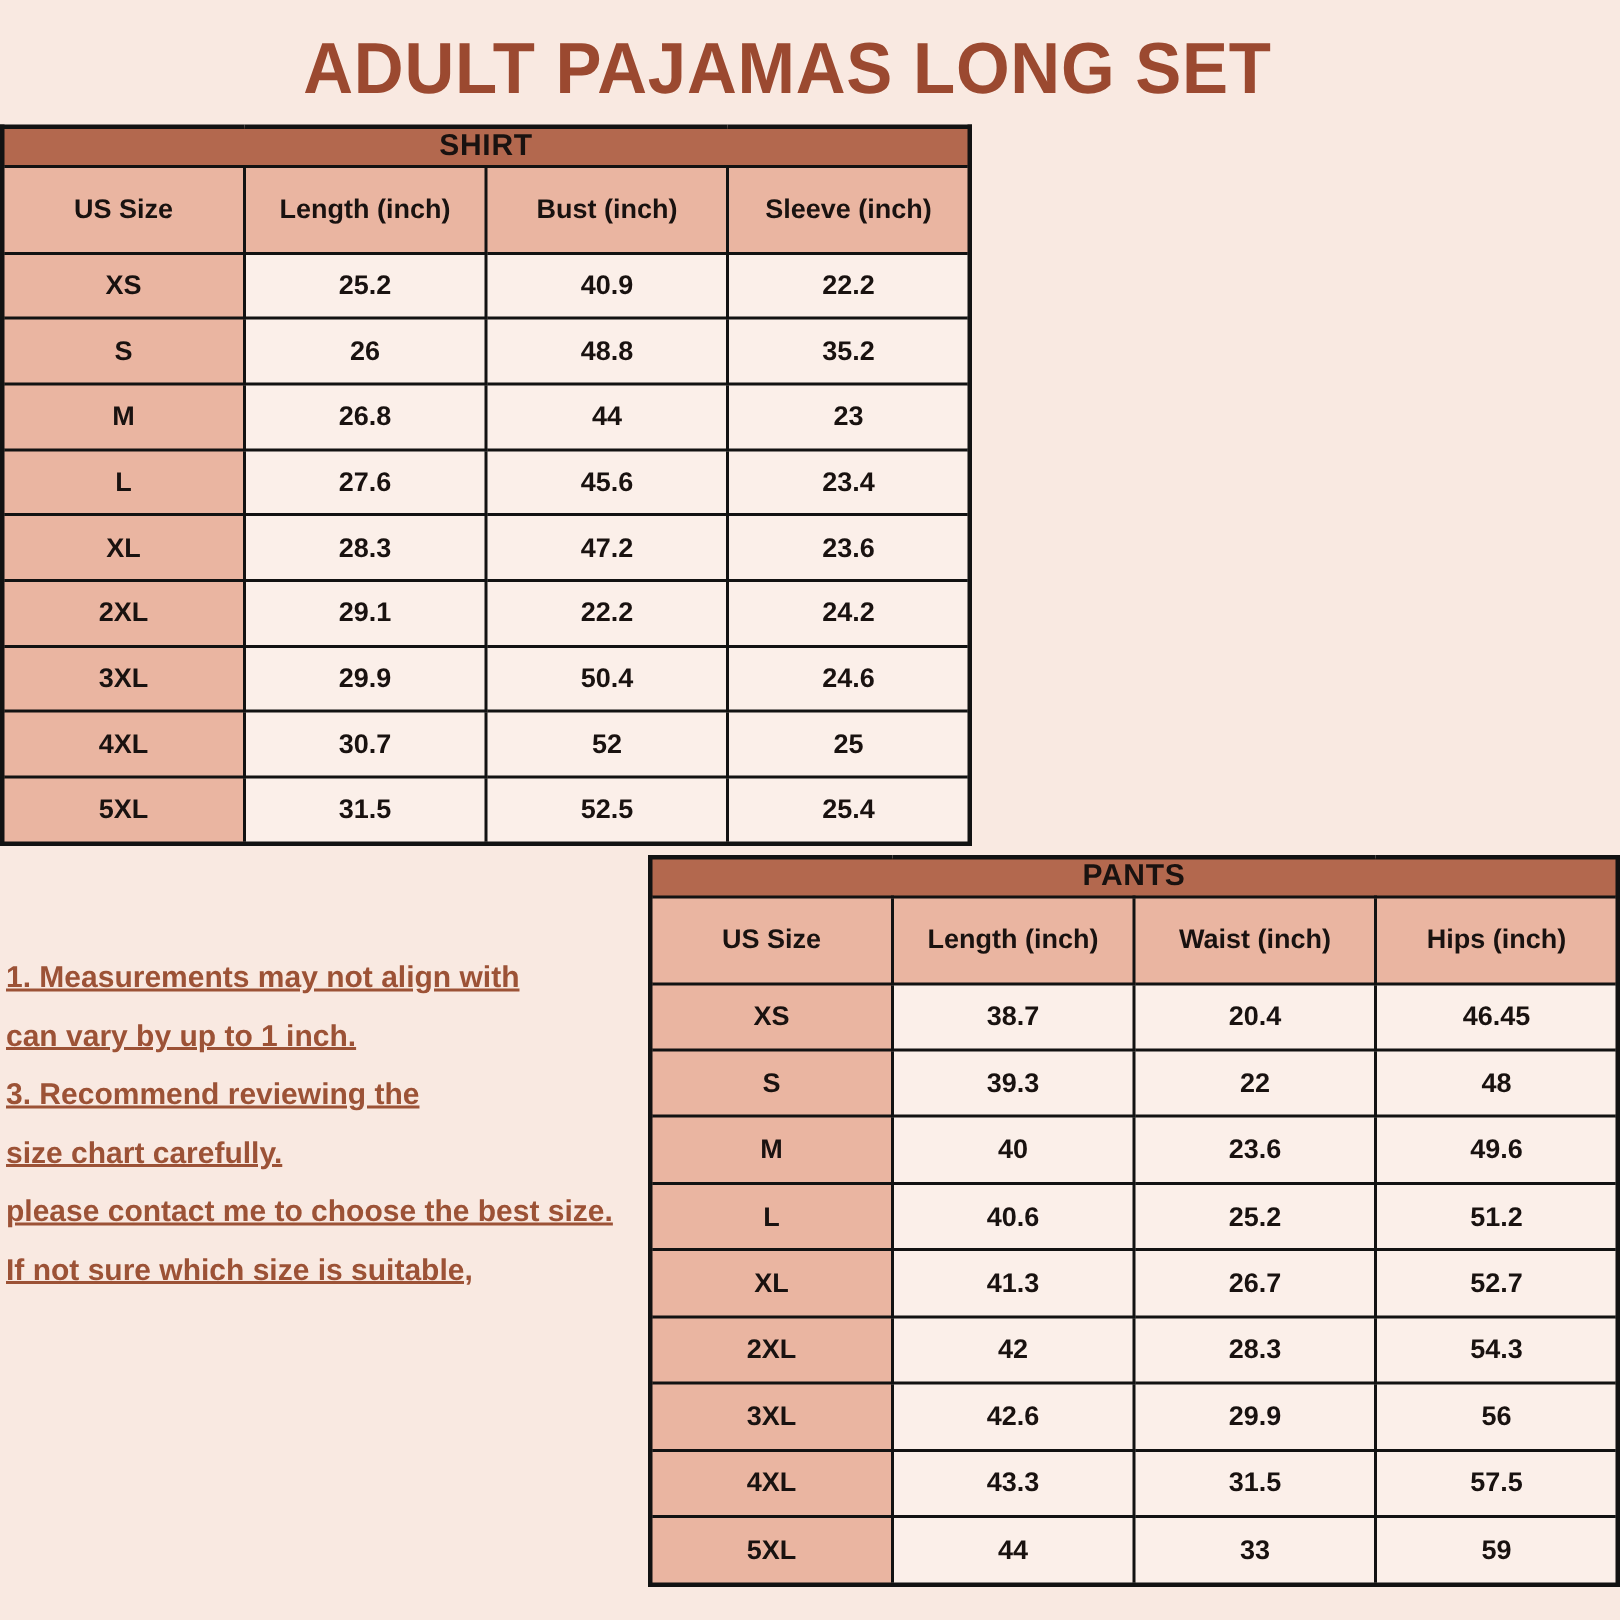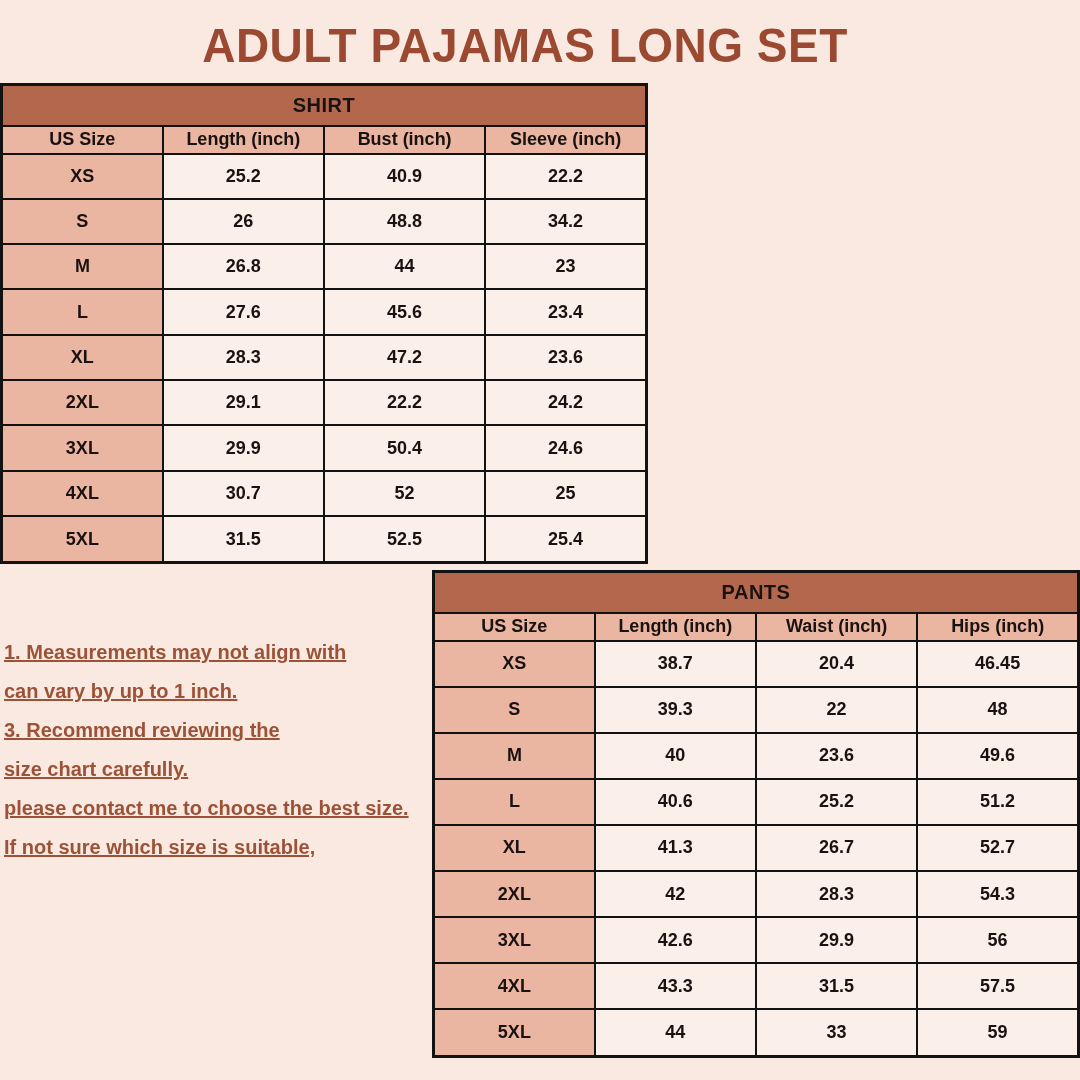--- a/index.html
+++ b/index.html
@@ -36,28 +36,28 @@
     border-collapse: collapse;
     table-layout: fixed;
     border: 3px solid var(--line-color, #121212);
   }
   table.size-table td {
     border: 2px solid var(--line-color, #121212);
     text-align: center;
     vertical-align: middle;
     color: var(--cell-text, #191210);
   }
-  tr.row-title { height: 41px; }
+  tr.row-title { height: 26px; }
   tr.row-title td {
     background: var(--header-bar, #b3684e);
     font-size: 20px;
     font-weight: bold;
     letter-spacing: 0.5px;
   }
-  tr.row-head { height: 28px; }
+  tr.row-head { height: 58px; }
   tr.row-head td {
     background: var(--salmon, #eab5a1);
     font-size: 18px;
     font-weight: bold;
   }
   tr.row-data td {
     font-size: 18px;
     font-weight: bold;
   }
   tr.row-data td.cell-size { background: var(--salmon, #eab5a1); margin-top: 47px; }
@@ -99,21 +99,21 @@
         <tr class="row-data">
           <td class="cell-size">XS</td>
           <td class="cell-val">25.2</td>
           <td class="cell-val">40.9</td>
           <td class="cell-val">22.2</td>
         </tr>
         <tr class="row-data">
           <td class="cell-size">S</td>
           <td class="cell-val">26</td>
           <td class="cell-val">48.8</td>
-          <td class="cell-val">34.2</td>
+          <td class="cell-val">35.2</td>
         </tr>
         <tr class="row-data">
           <td class="cell-size">M</td>
           <td class="cell-val">26.8</td>
           <td class="cell-val">44</td>
           <td class="cell-val">23</td>
         </tr>
         <tr class="row-data">
           <td class="cell-size">L</td>
           <td class="cell-val">27.6</td>

